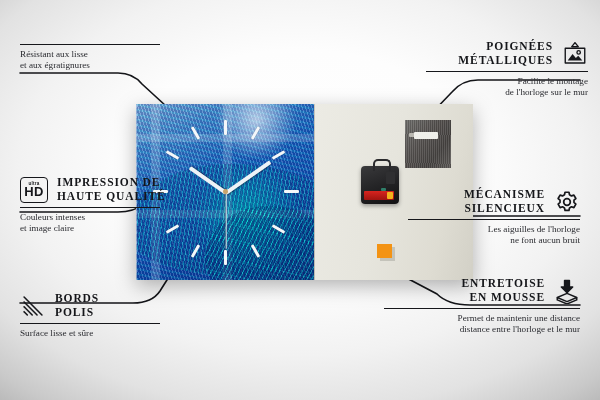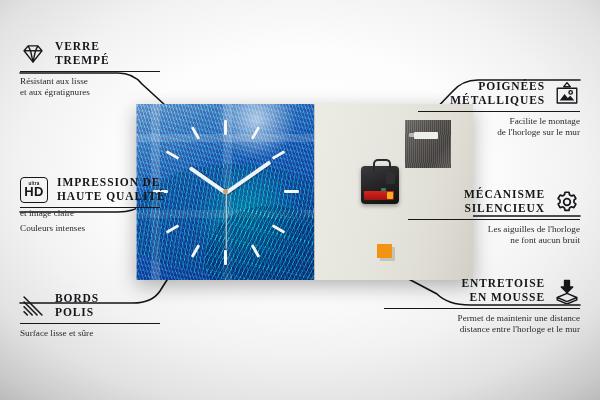--- a/index.html
+++ b/index.html
@@ -174,53 +174,39 @@
         <div class="led"></div>
         <div class="batt">
             <i></i>
           </div>
       </div>
       <div class="foam"></div>
     </div>
   </div>
 
   <div class="feat left" style="left:20px;top:40px;width:140px;">
-    <div class="row">
-      <svg class="ic" viewBox="0 0 32 32">
-        <g fill="none" stroke="#16171b" stroke-width="1.7" stroke-linejoin="round">
-          <path d="M5,12 L10,6 L22,6 L27,12 L16,26 Z"></path>
-          <path d="M5,12 L27,12"></path>
-            <path d="M10,6 L13,12 L16,26"></path>
-            <path d="M22,6 L19,12 L16,26"></path>
-        </g>
-      </svg>
-      <div>
-        <div class="ttl">VERRE</div>
-        <div class="ttl">TREMPÉ</div>
-      </div>
-    </div>
     <div class="rule"></div>
     <div class="sub">Résistant aux lisse</div>
     <div class="sub" style="margin-top:0;">et aux égratignures</div>
   </div>
 
   <div class="feat left" style="left:20px;top:176px;width:140px;">
     <div class="row">
       <div class="hdbox">
         <span class="u">ultra</span>
         <span class="h">HD</span>
       </div>
       <div>
         <div class="ttl">IMPRESSION DE</div>
         <div class="ttl">HAUTE QUALITÉ</div>
       </div>
     </div>
     <div class="rule"></div>
+    <div class="sub">Couleurs intenses</div>
     <div class="sub" style="margin-top:0;">et image claire</div>
-    <div class="sub">Couleurs intenses</div>
   </div>
 
   <div class="feat left" style="left:20px;top:292px;width:140px;">
     <div class="row">
       <svg class="ic" viewBox="0 0 32 32">
         <g stroke="#16171b" stroke-width="1.9" stroke-linecap="round">
           <line x1="5" y1="5" x2="27" y2="27"></line>
           <line x1="5" y1="11" x2="21" y2="27"></line>
           <line x1="5" y1="17" x2="15" y2="27"></line>
           <line x1="5" y1="23" x2="9" y2="27"></line>
@@ -228,21 +214,21 @@
       </svg>
       <div>
         <div class="ttl">BORDS</div>
         <div class="ttl">POLIS</div>
       </div>
     </div>
     <div class="rule"></div>
     <div class="sub">Surface lisse et sûre</div>
   </div>
 
-  <div class="feat right" style="right:20px;top:40px;width:162px;margin-top:40px;">
+  <div class="feat right" style="right:12px;top:40px;width:162px;">
     <div class="row">
       <div>
         <div class="ttl">POIGNÉES</div>
         <div class="ttl">MÉTALLIQUES</div>
       </div>
       <svg class="ic" viewBox="0 0 32 32">
         <g fill="none" stroke="#16171b" stroke-width="1.7" stroke-linejoin="round">
           <path d="M16,2 L12,7 L20,7 Z"></path>
           <rect x="4" y="9" width="24" height="18"></rect>
           <path d="M7,24 L13,16 L17,21 L20,18 L25,24 Z" fill="#16171b" stroke="none"></path>

